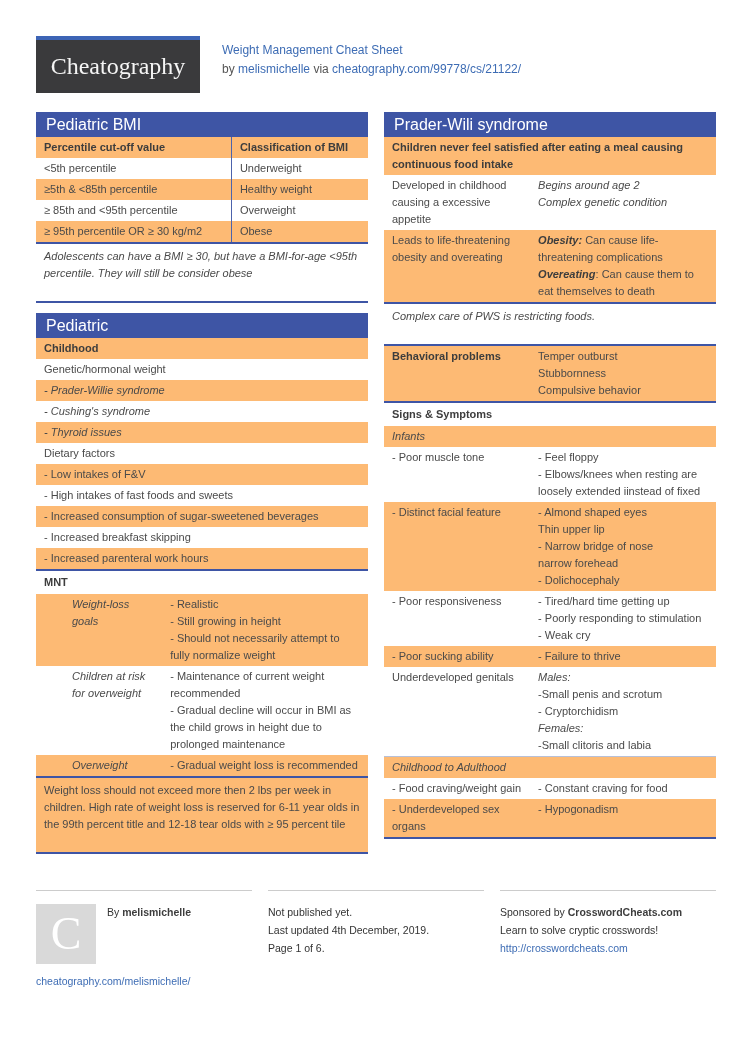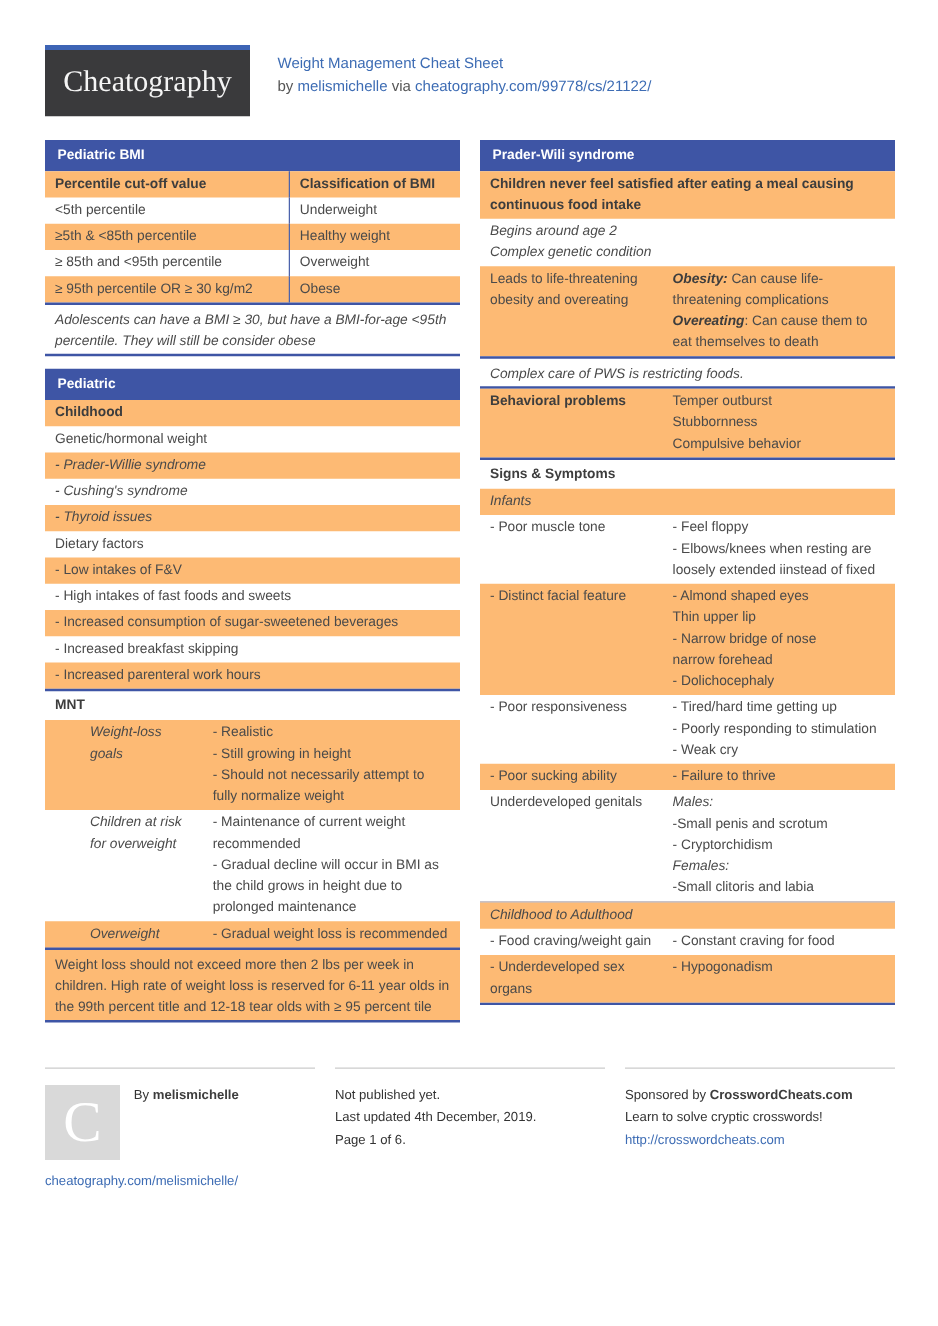--- a/index.html
+++ b/index.html
@@ -20,30 +20,30 @@
   .sheet-title { color:#3d6cb4; font-size:12px; font-weight:400; margin:0 0 5px 0; cursor:pointer; }
   .byline { font-size:12px; color:#555; }
   .lnk { color:#3d6cb4; text-decoration:none; cursor:pointer; }
 
   
   .columns { display:flex; gap:16px; }
   .col { width:332px; }
 
   
   .card { border-bottom:2px solid #3e55a5; margin-bottom:10px; font-size:11px; line-height:17px; }
-  .card-title { background:#3e55a5; color:#ffffff; font-weight:bold; font-size:11px; padding:4px 10px 4px; }
+  .card-title { background:#3e55a5; color:#ffffff; font-weight:normal; font-size:16px; padding:4px 10px 4px; }
   .row { display:flex; }
   .cell { padding:2px 8px; }
   .full { width:100%; }
   .stripe { background:#fdba74; }
   .b { font-weight:bold; color:#3d3d3d; }
   .i { font-style:italic; }
   .bi { font-weight:bold; font-style:italic; color:#3d3d3d; }
   .multi { white-space:pre-line; }
-  .note { padding:4px 8px 1px; border-top:2px solid #3e55a5; }
+  .note { padding:4px 8px 19px; border-top:2px solid #3e55a5; }
   .subhead { font-weight:bold; color:#3d3d3d; border-top:2px solid #3e55a5; padding:3px 8px; }
   .hairline-top { border-top:1px solid #b7c0d8; }
 
   
   .bmi-row .c1 { width:59%; border-right:1px solid #4c63ac; }
   .bmi-row .c2 { flex:1; }
   
   .mnt-row .c1 { width:38%;padding-left:36px; }
   .mnt-row .c2 { flex:1; }
   
@@ -169,20 +169,21 @@
     </div>
 
     <div class="col">
 
       <div class="card">
         <div class="card-title">Prader-Wili syndrome</div>
         <div class="row stripe">
           <div class="cell full b">Children never feel satisfied after eating a meal causing continuous food intake</div>
         </div>
         <div class="row pws-row">
+          <div class="cell c1">Developed in childhood causing a excessive appetite</div>
           <div class="cell c2 multi i">Begins around age 2
 Complex genetic condition</div>
         </div>
         <div class="row pws-row stripe">
           <div class="cell c1">Leads to life-threatening obesity and overeating</div>
           <div class="cell c2">
             <span class="line"><span class="bi">Obesity:</span><span> Can cause life-threatening complications</span></span>
             <span class="line"><span class="bi">Overeating</span><span>: Can cause them to eat themselves to death</span></span>
           </div>
         </div>

